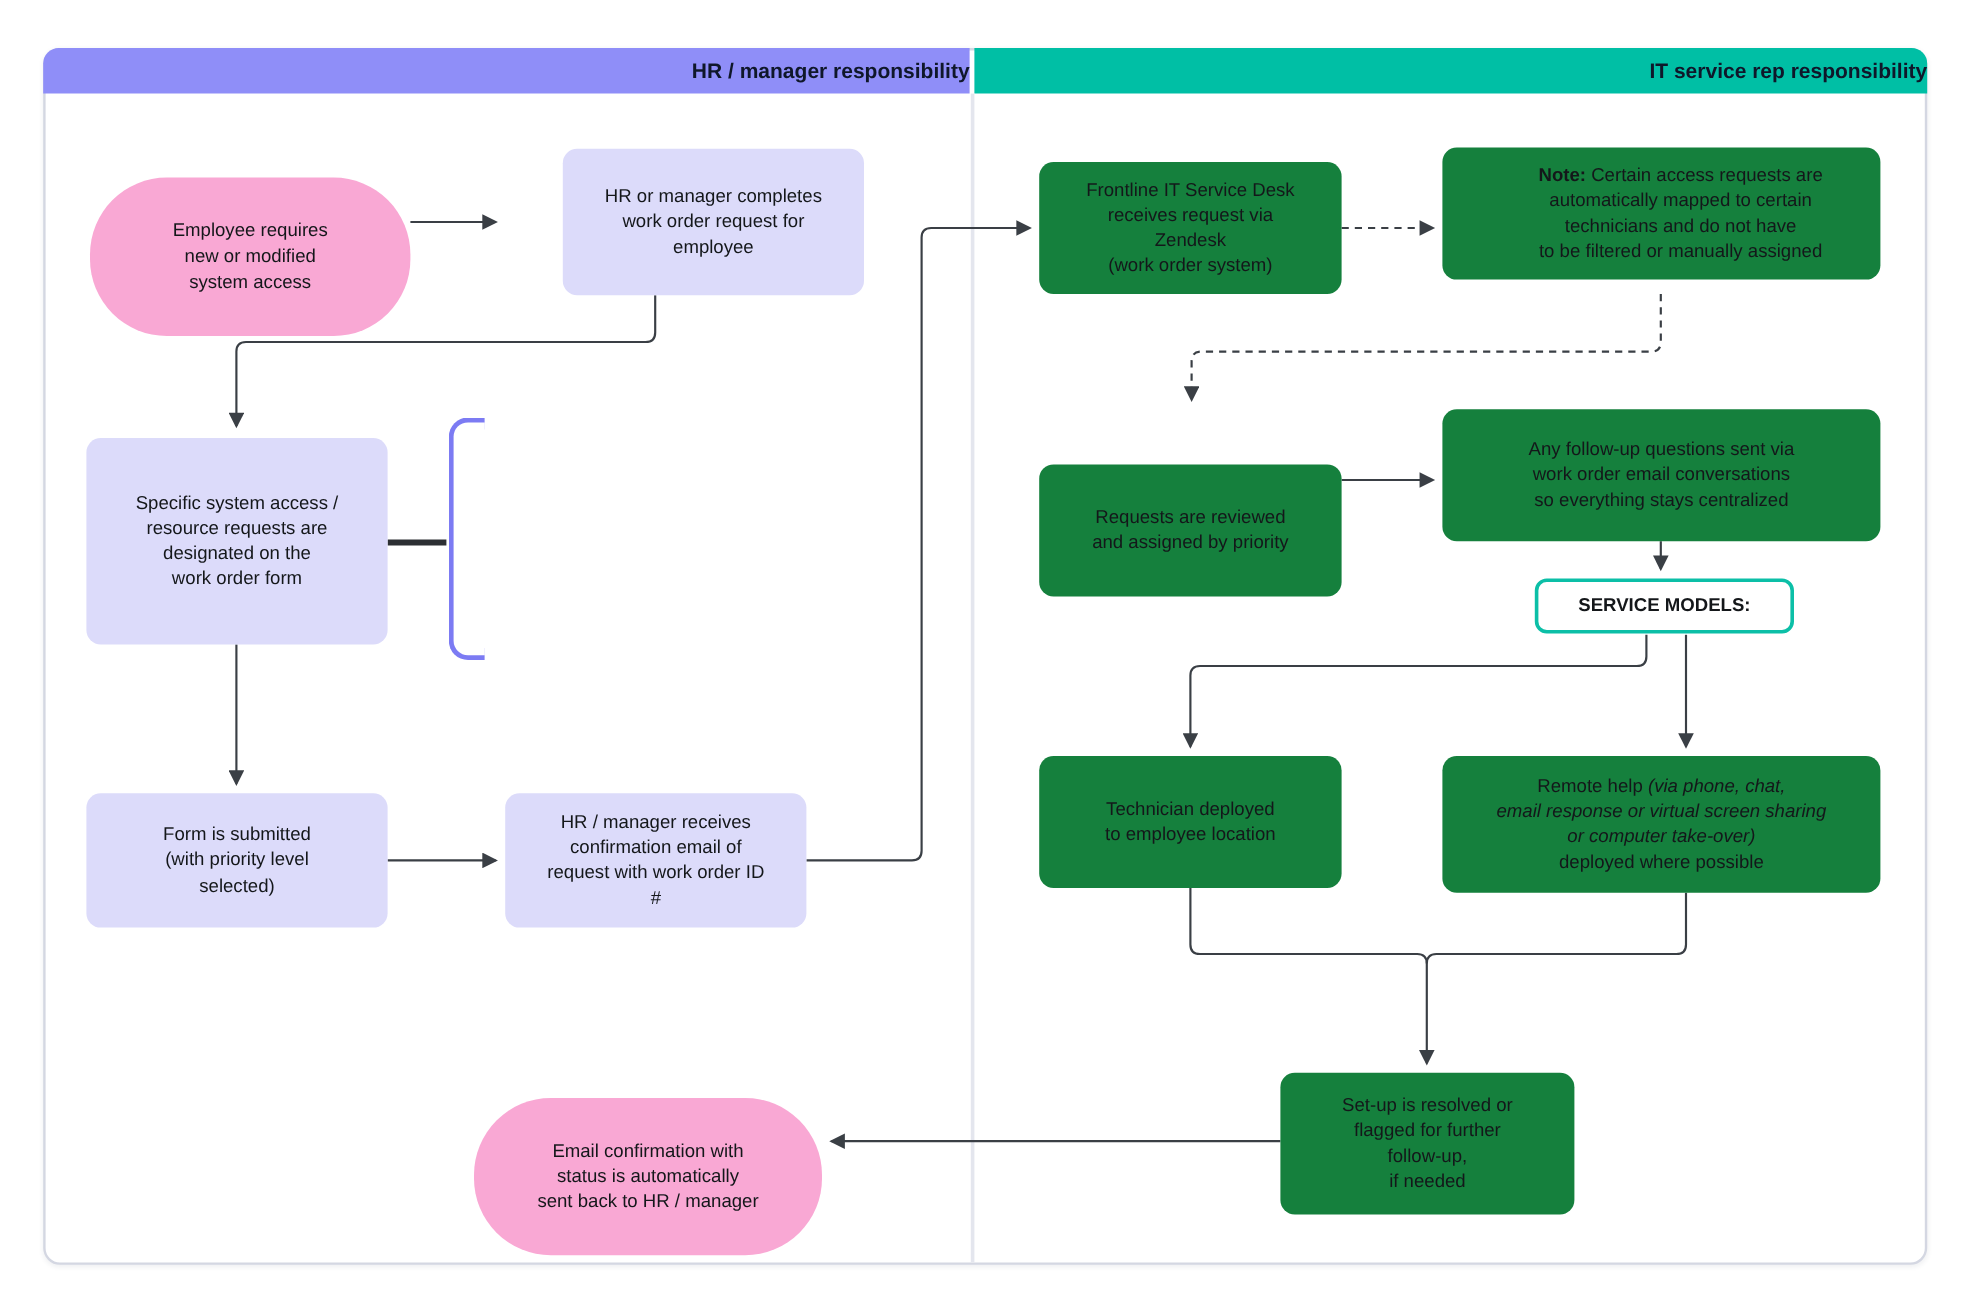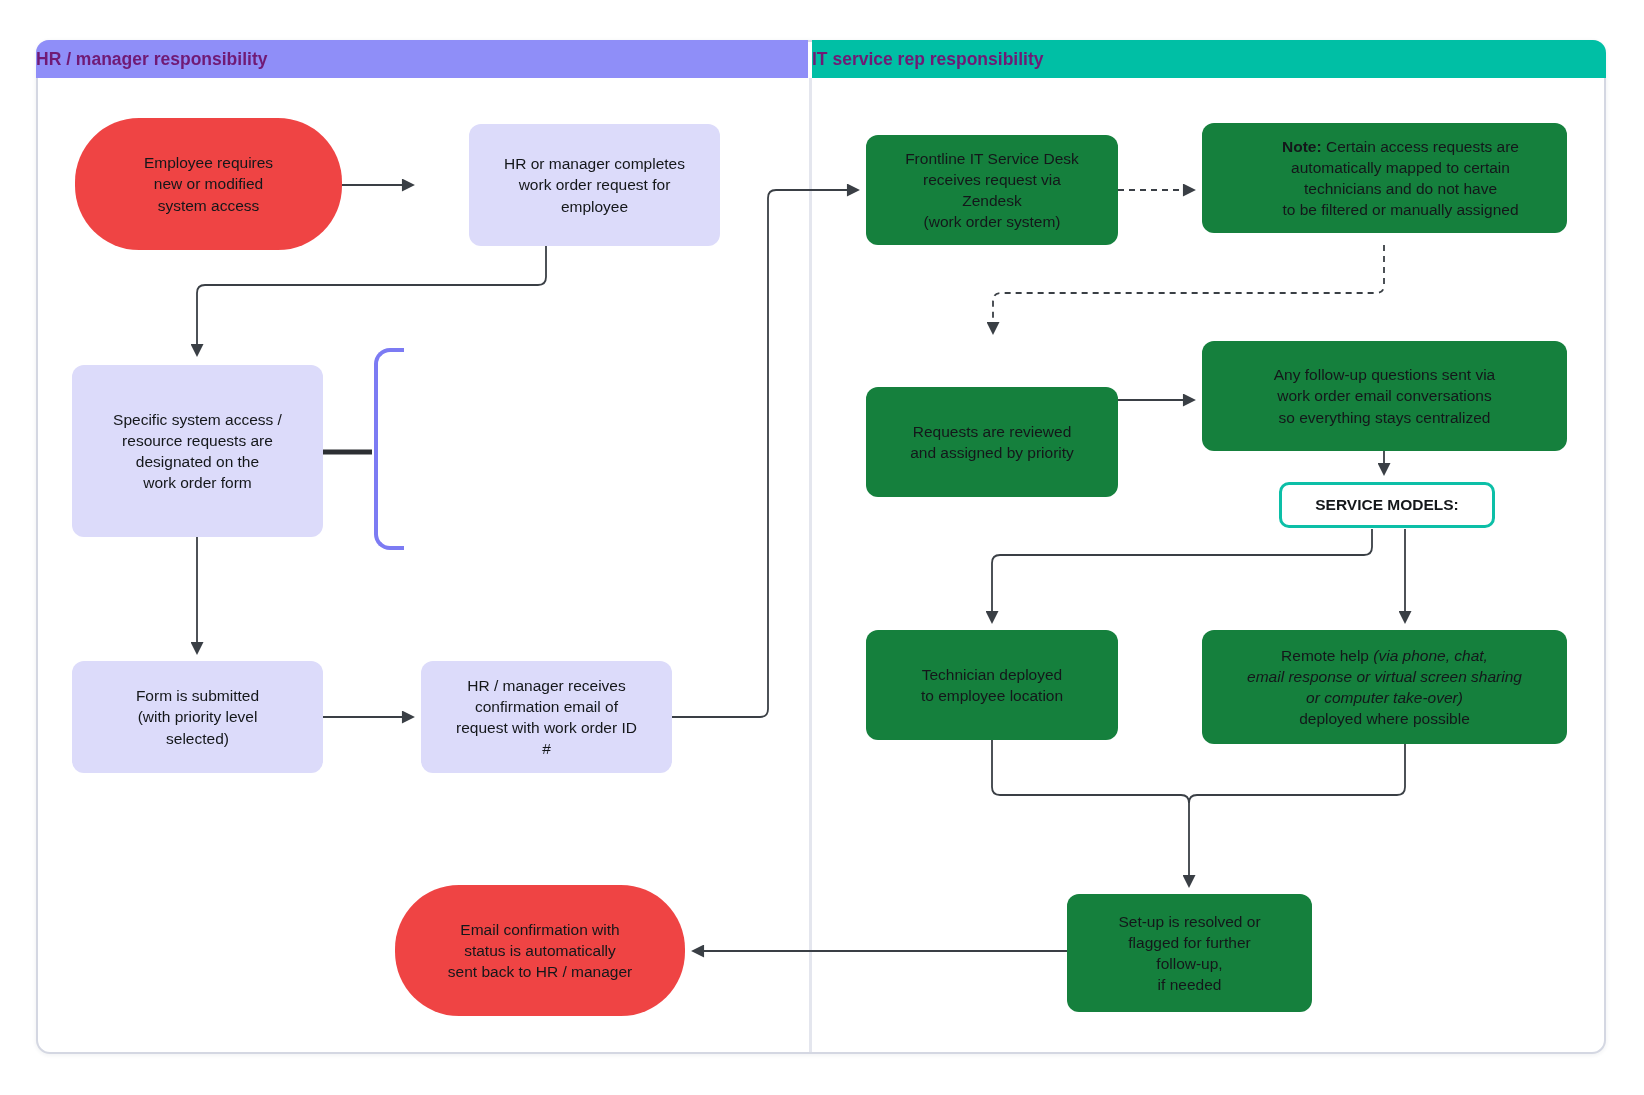--- a/index.html
+++ b/index.html
@@ -4,30 +4,30 @@
 <style>
   html,body{margin:0;padding:0;background:#ffffff;}
   body{font-family:"Liberation Sans","DejaVu Sans",sans-serif;color:#14171a;}
   #canvas{position:relative;width:1644px;height:1095px;background:#ffffff;overflow:hidden;}
 
   .card{position:absolute;left:36px;top:40px;width:1570px;height:1014px;
         border:2px solid #d4d7e2;border-radius:14px;background:#ffffff;
         box-sizing:border-box;box-shadow:0 1px 4px rgba(40,50,80,.08);}
   .divider{position:absolute;left:809px;top:78px;width:3px;height:974px;background:#e4e6ee;}
 
-  .hdr{position:absolute;top:40px;height:38px;display:flex;align-items:center;justify-content:flex-start;
-       font-size:17.5px;font-weight:700;color:#701a75;box-sizing:border-box;}
+  .hdr{position:absolute;top:40px;height:38px;display:flex;align-items:center;justify-content:flex-end;
+       font-size:17.5px;font-weight:700;color:#0f172a;box-sizing:border-box;}
   .hdr-left{left:36px;width:772px;background:#8f8ef8;border-radius:13px 0 0 0;}
   .hdr-right{left:812px;width:794px;background:#00bfa5;border-radius:0 13px 0 0;}
 
   .node{position:absolute;display:flex;align-items:center;justify-content:center;text-align:center;
         font-size:15.5px;line-height:1.36;white-space:pre-line;box-sizing:border-box;padding:6px 10px;}
   .purple{background:#dcdbfa;border-radius:12px;}
   .teal{background:#15803d;border-radius:12px;}
-  .pill{background:#ef4444;border-radius:64px;}
+  .pill{background:#f9a8d4;border-radius:64px;margin-top:30px;}
 
   .n-pill1{left:75px;top:118px;width:267px;height:132px;}
   .n-box2{left:421px;top:124px;width:251px;height:122px;margin-left:48px;}
   .n-box3{left:72px;top:365px;width:251px;height:172px;}
   .n-box4{left:72px;top:661px;width:251px;height:112px;}
   .n-box5{left:421px;top:661px;width:251px;height:112px;}
   .n-pill2{left:395px;top:885px;width:290px;height:131px;}
 
   .n-r1{left:866px;top:135px;width:252px;height:110px;}
   .n-r2{left:1202px;top:123px;width:365px;height:110px;padding-left:42px;}

